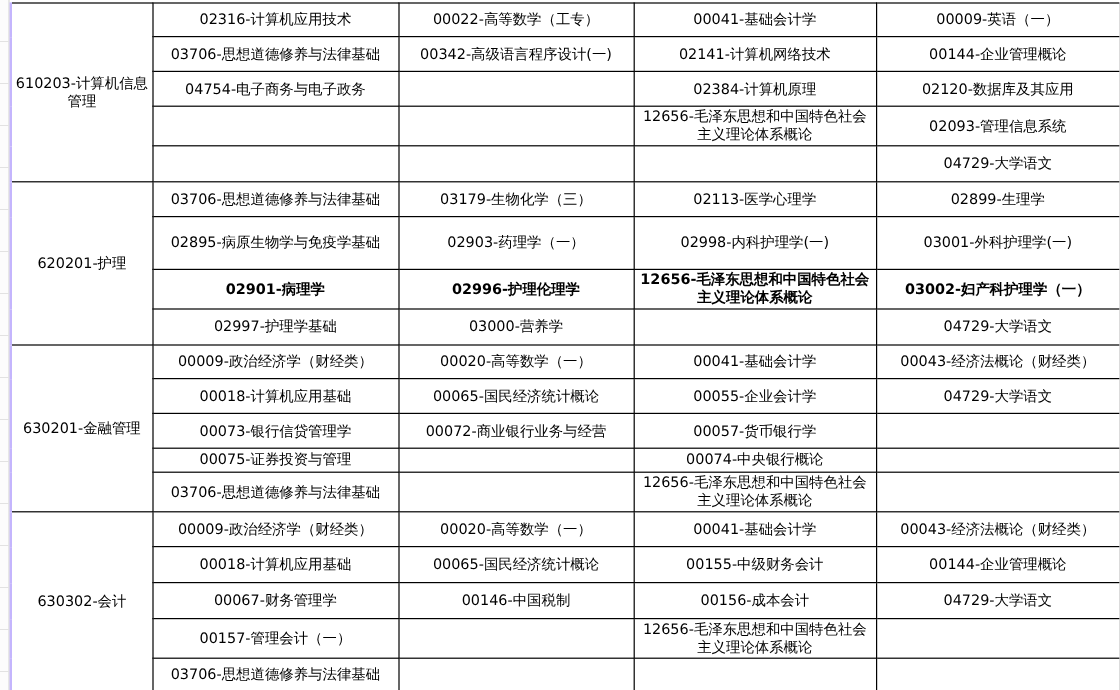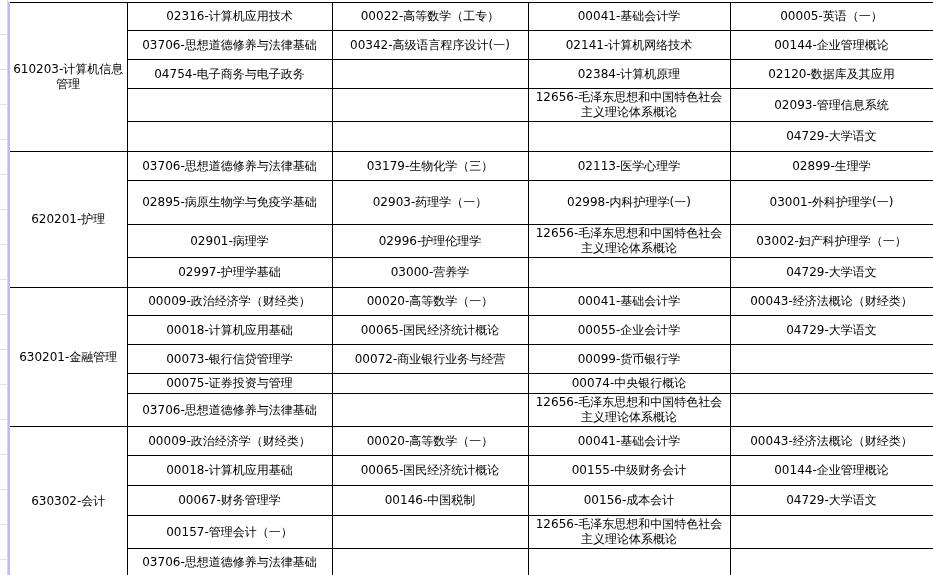--- a/index.html
+++ b/index.html
@@ -63,21 +63,21 @@
       <col style="width:196px">
       <col style="width:202px">
       <col style="width:203px">
     </colgroup>
     <tbody id="exam-body">
         <tr style="height: 28px;">
           <td class="major" rowspan="5">610203-计算机信息管理</td>
           <td>02316-计算机应用技术</td>
           <td>00022-高等数学（工专）</td>
           <td>00041-基础会计学</td>
-          <td>00005-英语（一）</td>
+          <td>00009-英语（一）</td>
         </tr>
         <tr style="height: 29px;">
           <td>03706-思想道德修养与法律基础</td>
           <td>00342-高级语言程序设计(一)</td>
           <td>02141-计算机网络技术</td>
           <td>00144-企业管理概论</td>
         </tr>
         <tr style="height: 29px; margin-left: 32px;">
           <td>04754-电子商务与电子政务</td>
           <td></td>
@@ -102,21 +102,21 @@
           <td>03179-生物化学（三）</td>
           <td>02113-医学心理学</td>
           <td>02899-生理学</td>
         </tr>
         <tr style="height: 44px; margin-left: 21px;">
           <td>02895-病原生物学与免疫学基础</td>
           <td>02903-药理学（一）</td>
           <td>02998-内科护理学(一)</td>
           <td>03001-外科护理学(一)</td>
         </tr>
-        <tr style="height: 33px;">
+        <tr style="height: 33px; font-weight: bold;">
           <td>02901-病理学</td>
           <td>02996-护理伦理学</td>
           <td>12656-毛泽东思想和中国特色社会主义理论体系概论</td>
           <td>03002-妇产科护理学（一）</td>
         </tr>
         <tr style="height: 30px;">
           <td>02997-护理学基础</td>
           <td>03000-营养学</td>
           <td></td>
           <td>04729-大学语文</td>
@@ -130,21 +130,21 @@
         </tr>
         <tr style="height: 29px;">
           <td>00018-计算机应用基础</td>
           <td>00065-国民经济统计概论</td>
           <td>00055-企业会计学</td>
           <td>04729-大学语文</td>
         </tr>
         <tr style="height: 29px; padding-left: 12px;">
           <td>00073-银行信贷管理学</td>
           <td>00072-商业银行业务与经营</td>
-          <td>00099-货币银行学</td>
+          <td>00057-货币银行学</td>
           <td></td>
         </tr>
         <tr style="height: 20px;">
           <td>00075-证券投资与管理</td>
           <td></td>
           <td>00074-中央银行概论</td>
           <td></td>
         </tr>
         <tr style="height: 31px;">
           <td>03706-思想道德修养与法律基础</td>

